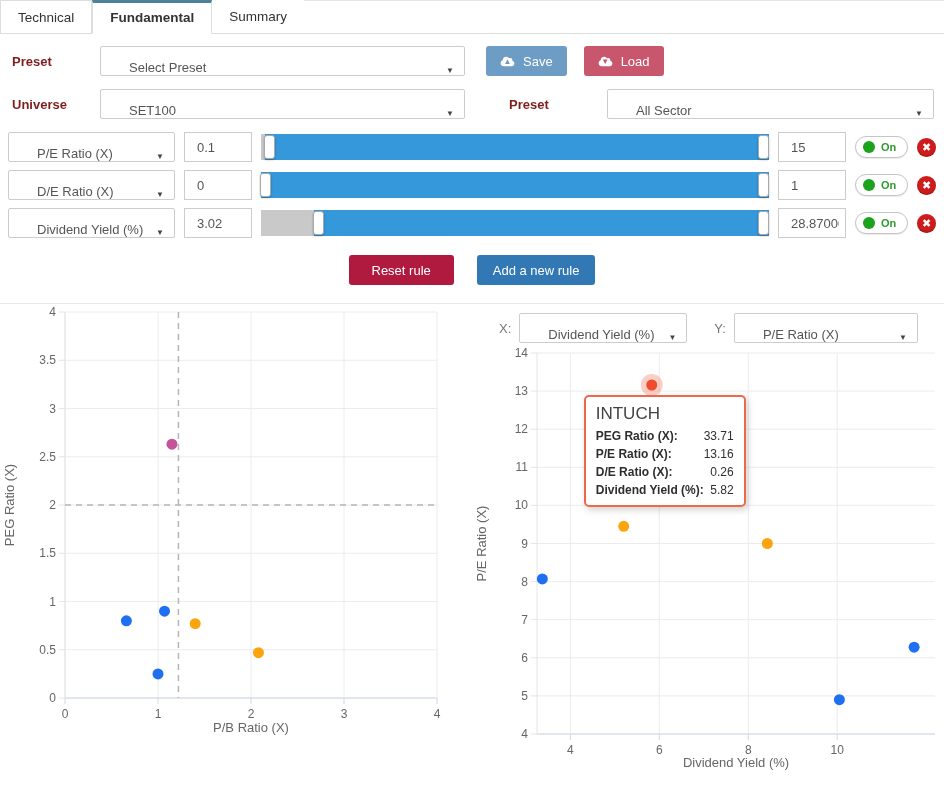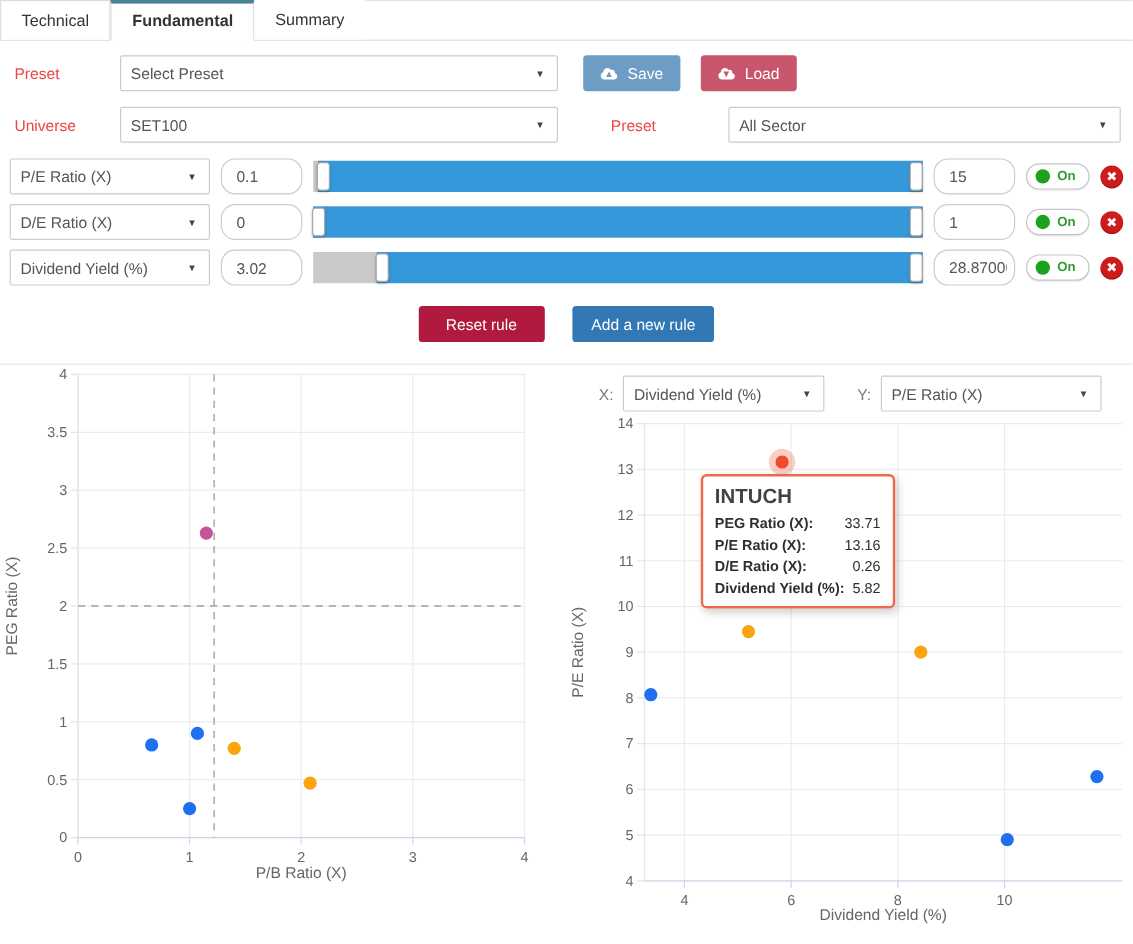--- a/index.html
+++ b/index.html
@@ -11,41 +11,41 @@
   }
   
   .tabbar { display:flex; border-bottom:1px solid #ddd; box-shadow:inset 0 1px 0 #e5e5e5; height:34px; }
   .tab { padding:9px 17px 8px; font-size:13.5px; color:#333; background:#fff; cursor:pointer; }
   .tab--bordered { border:1px solid #ddd; border-bottom:none; }
   .tab--active { font-weight:bold; border:1px solid #ddd; border-bottom:1px solid #fff; margin-bottom:-1px;
                  border-top:3px solid #4d8198; padding-top:7px; }
   
   .panel { padding:12px 8px 0; }
   .form-row { display:flex; align-items:center; margin-bottom:13px; }
-  .flabel { width:92px; padding-left:4px; color:#ef4444; }
-  .select { display:flex; align-items:center; justify-content:space-between; border:1px solid #ccc;
-            border-radius:2px; height:30px; padding:0 10px 0 8px; color:#555; background:#fff; cursor:pointer; }
+  .flabel { width:92px; padding-left:4px; color:#7f1d1d;font-weight:bold; }
+  .select { display:flex; align-items:flex-end; justify-content:space-between; border:1px solid #ccc;
+            border-radius:2px; height:30px; padding:0 10px 0 28px; color:#555; background:#fff; cursor:pointer; }
   .select .caret { font-size:8px; color:#444; margin-left:6px; }
   .w-select-lg { width:365px; }
   .btn { height:30px; border:none; border-radius:3px; color:#fff; font-size:13px;
          display:inline-flex; align-items:center; gap:8px; padding:0 14px; cursor:pointer; }
   .btn-save { background:#6d9cc4; margin-left:21px; }
   .btn-load { background:#c8566c; margin-left:17px; }
   .icon-cloud { position:relative; display:inline-block; width:15px; height:11px; }
   .icon-cloud svg { display:block; }
   .icon-cloud .arr { position:absolute; left:0; right:0; top:0px; text-align:center;
                      font-size:8px; font-weight:bold; line-height:11px; }
   .btn-save .arr { color:#6d9cc4; }
   .btn-load .arr { color:#c8566c; }
   .sector-label { margin-left:40px; width:66px; }
   .sector-select { flex:1; margin-right:2px;margin-left:36px; }
   
   .rule-row { display:flex; align-items:center; gap:9px; margin-bottom:8px; }
   .rule-select { width:167px; }
-  .rule-input { width:68px; height:30px; border:1px solid #ccc; border-radius:12px; color:#555;
+  .rule-input { width:68px; height:30px; border:1px solid #ccc; border-radius:0; color:#555;
                 font-size:13px; padding:0 6px 0 12px; font-family:inherit; }
   .slider { flex:1; height:26px; position:relative; }
   .slider-track { position:absolute; top:0; bottom:0; left:0; right:0; background:#c9c9c9; }
   .slider-fill { position:absolute; top:0; bottom:0; background:#3498db; }
   .slider-handle { position:absolute; top:1px; width:11px; height:24px; background:#fff;
                    border:1px solid #a9a9a9; border-radius:3px; box-shadow:0 1px 2px rgba(0,0,0,.3); cursor:ew-resize; }
   .toggle { width:53px; height:22px; border:1px solid #c5c5c5; border-radius:12px; background:#fff;
             display:flex; align-items:center; padding:0 7px; gap:6px; box-shadow:0 1px 1px rgba(0,0,0,.08); cursor:pointer; }
   .toggle-dot { width:12px; height:12px; border-radius:50%; background:#1ca21c; }
   .toggle-label { color:#2d9b2d; font-size:11px; font-weight:bold; }
@@ -63,21 +63,21 @@
   .xy-row { display:flex; align-items:center; margin-top:9px; padding-left:27px; }
   .xy-label { color:#777; margin-right:8px; }
   .xy-label2 { margin-left:27px; }
   .x-select { width:168px; }
   .y-select { width:184px; }
   .svg-holder { position:relative; }
   svg text.tick { font-size:12px; fill:#666; font-family:"Liberation Sans","DejaVu Sans",sans-serif; }
   svg text.axis-title { font-size:13px; fill:#666; font-family:"Liberation Sans","DejaVu Sans",sans-serif; }
   .chart-tooltip { position:absolute; width:162px; background:rgba(255,255,255,.97); border:2px solid #ec6a4a;
                    border-radius:5px; padding:7px 10px 6px; box-shadow:2px 3px 7px rgba(0,0,0,.18); }
-  .chart-tooltip .tt-title { font-size:17px; color:#424242; margin-bottom:3px;font-weight:bold; }
+  .chart-tooltip .tt-title { font-size:17px; color:#424242; margin-bottom:3px; }
   .chart-tooltip .tt-row { display:flex; justify-content:space-between; font-size:12px; color:#2e2e2e; line-height:1.5; }
   .chart-tooltip .tt-row b { font-weight:bold; }
 </style>
 </head>
 <body>
 
 <div class="tabbar">
   <div class="tab tab--bordered">Technical</div>
   <div class="tab tab--active">Fundamental</div>
   <div class="tab">Summary</div>

